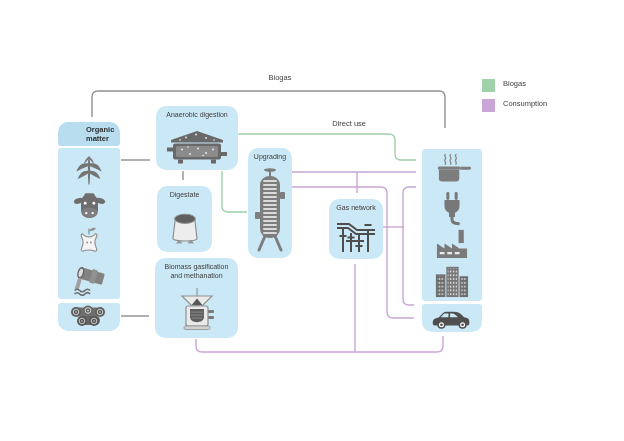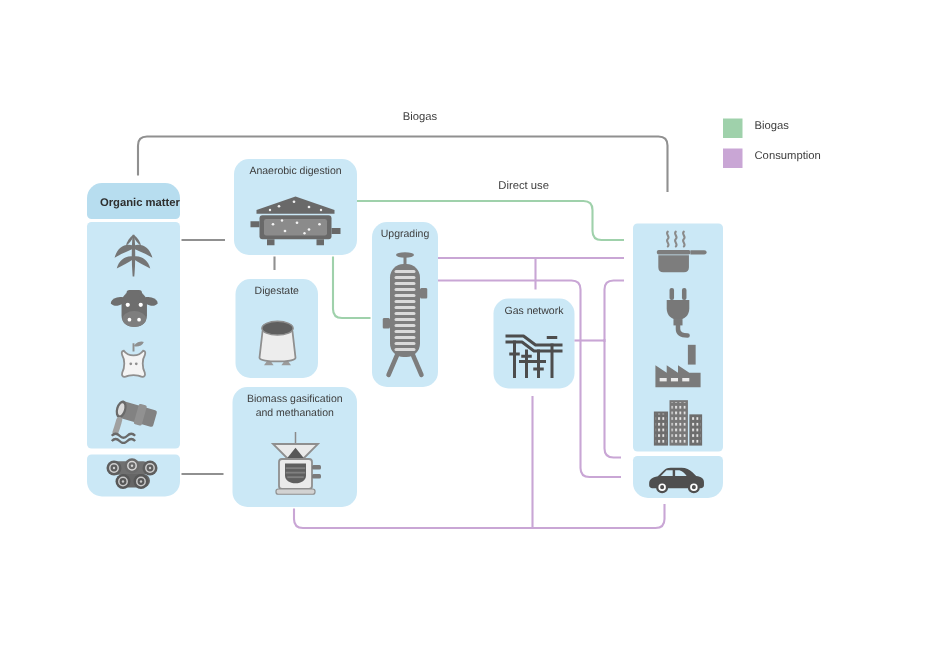--- a/index.html
+++ b/index.html
@@ -10,22 +10,22 @@
     --box-header-blue:#b7ddef;
     --text:#3d3d3d;
     --icon-gray:#757575;
   }
   html,body{margin:0;padding:0;background:#fff;}
   body{font-family:"Liberation Sans", sans-serif;}
   #canvas{position:relative;width:624px;height:441px;background:#fff;overflow:hidden;}
 
   .box{position:absolute;background:var(--box-blue);display:flex;flex-direction:column;align-items:center;box-sizing:border-box;}
   .box .bt{font-size:7px;line-height:8.5px;text-align:center;color:var(--text);padding-top:5px;width:100%;}
-  .hdr{position:absolute;background:var(--box-header-blue);display:flex;align-items:center;justify-content:flex-end;
-       font-weight:bold;font-size:7.5px;color:#2e2e2e;box-sizing:border-box;}
+  .hdr{position:absolute;background:var(--box-header-blue);display:flex;align-items:center;justify-content:flex-start;
+       font-weight:bold;font-size:7.5px;color:#2e2e2e;box-sizing:border-box;padding-left:28px;}
   .icons{flex:1;display:flex;flex-direction:column;justify-content:space-around;align-items:center;width:100%;padding:2px 0;box-sizing:border-box;}
   .icons.one{justify-content:center;}
 
   #overlay{position:absolute;left:0;top:0;width:624px;height:441px;z-index:5;pointer-events:none;}
   #overlay path{fill:none;stroke-width:1.4px;stroke-linecap:butt;}
   .ln-gray{stroke:var(--line-gray);}
   .ln-green{stroke:var(--biogas-green);}
   .ln-purple{stroke:var(--biomethane-purple);}
   .mk-gray{fill:var(--line-gray);}
   .mk-green{fill:var(--biogas-green);}

